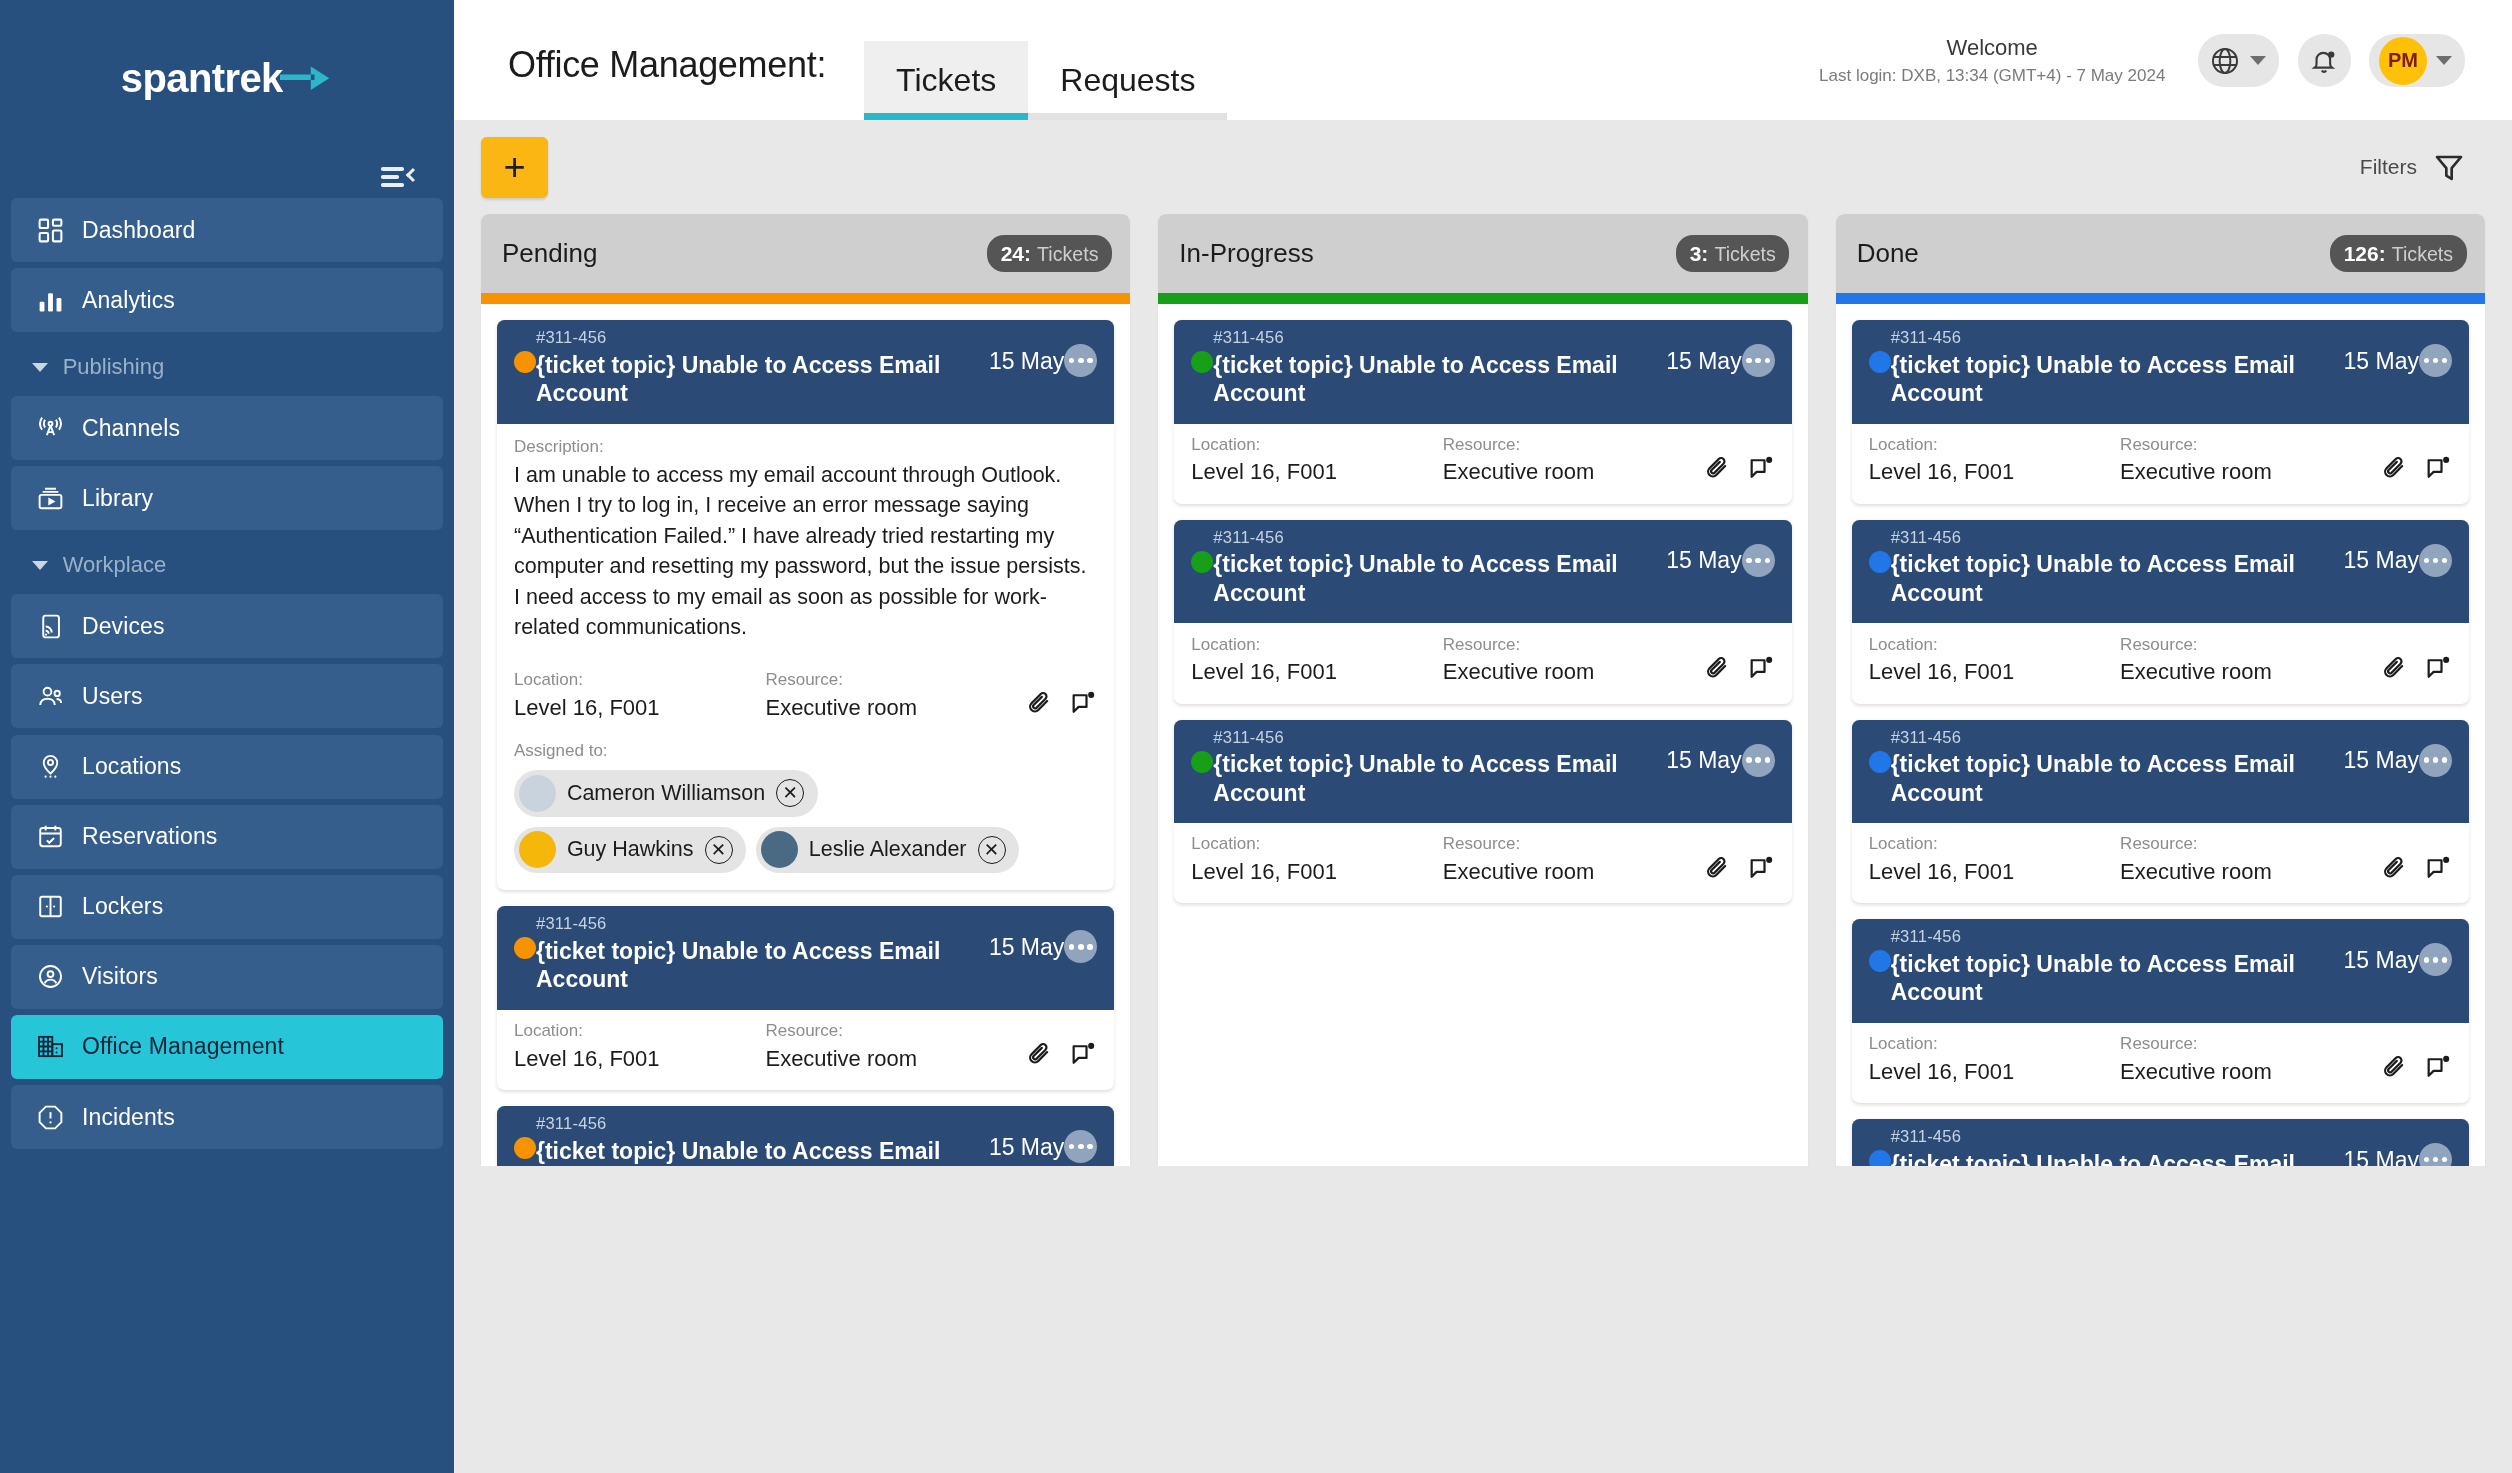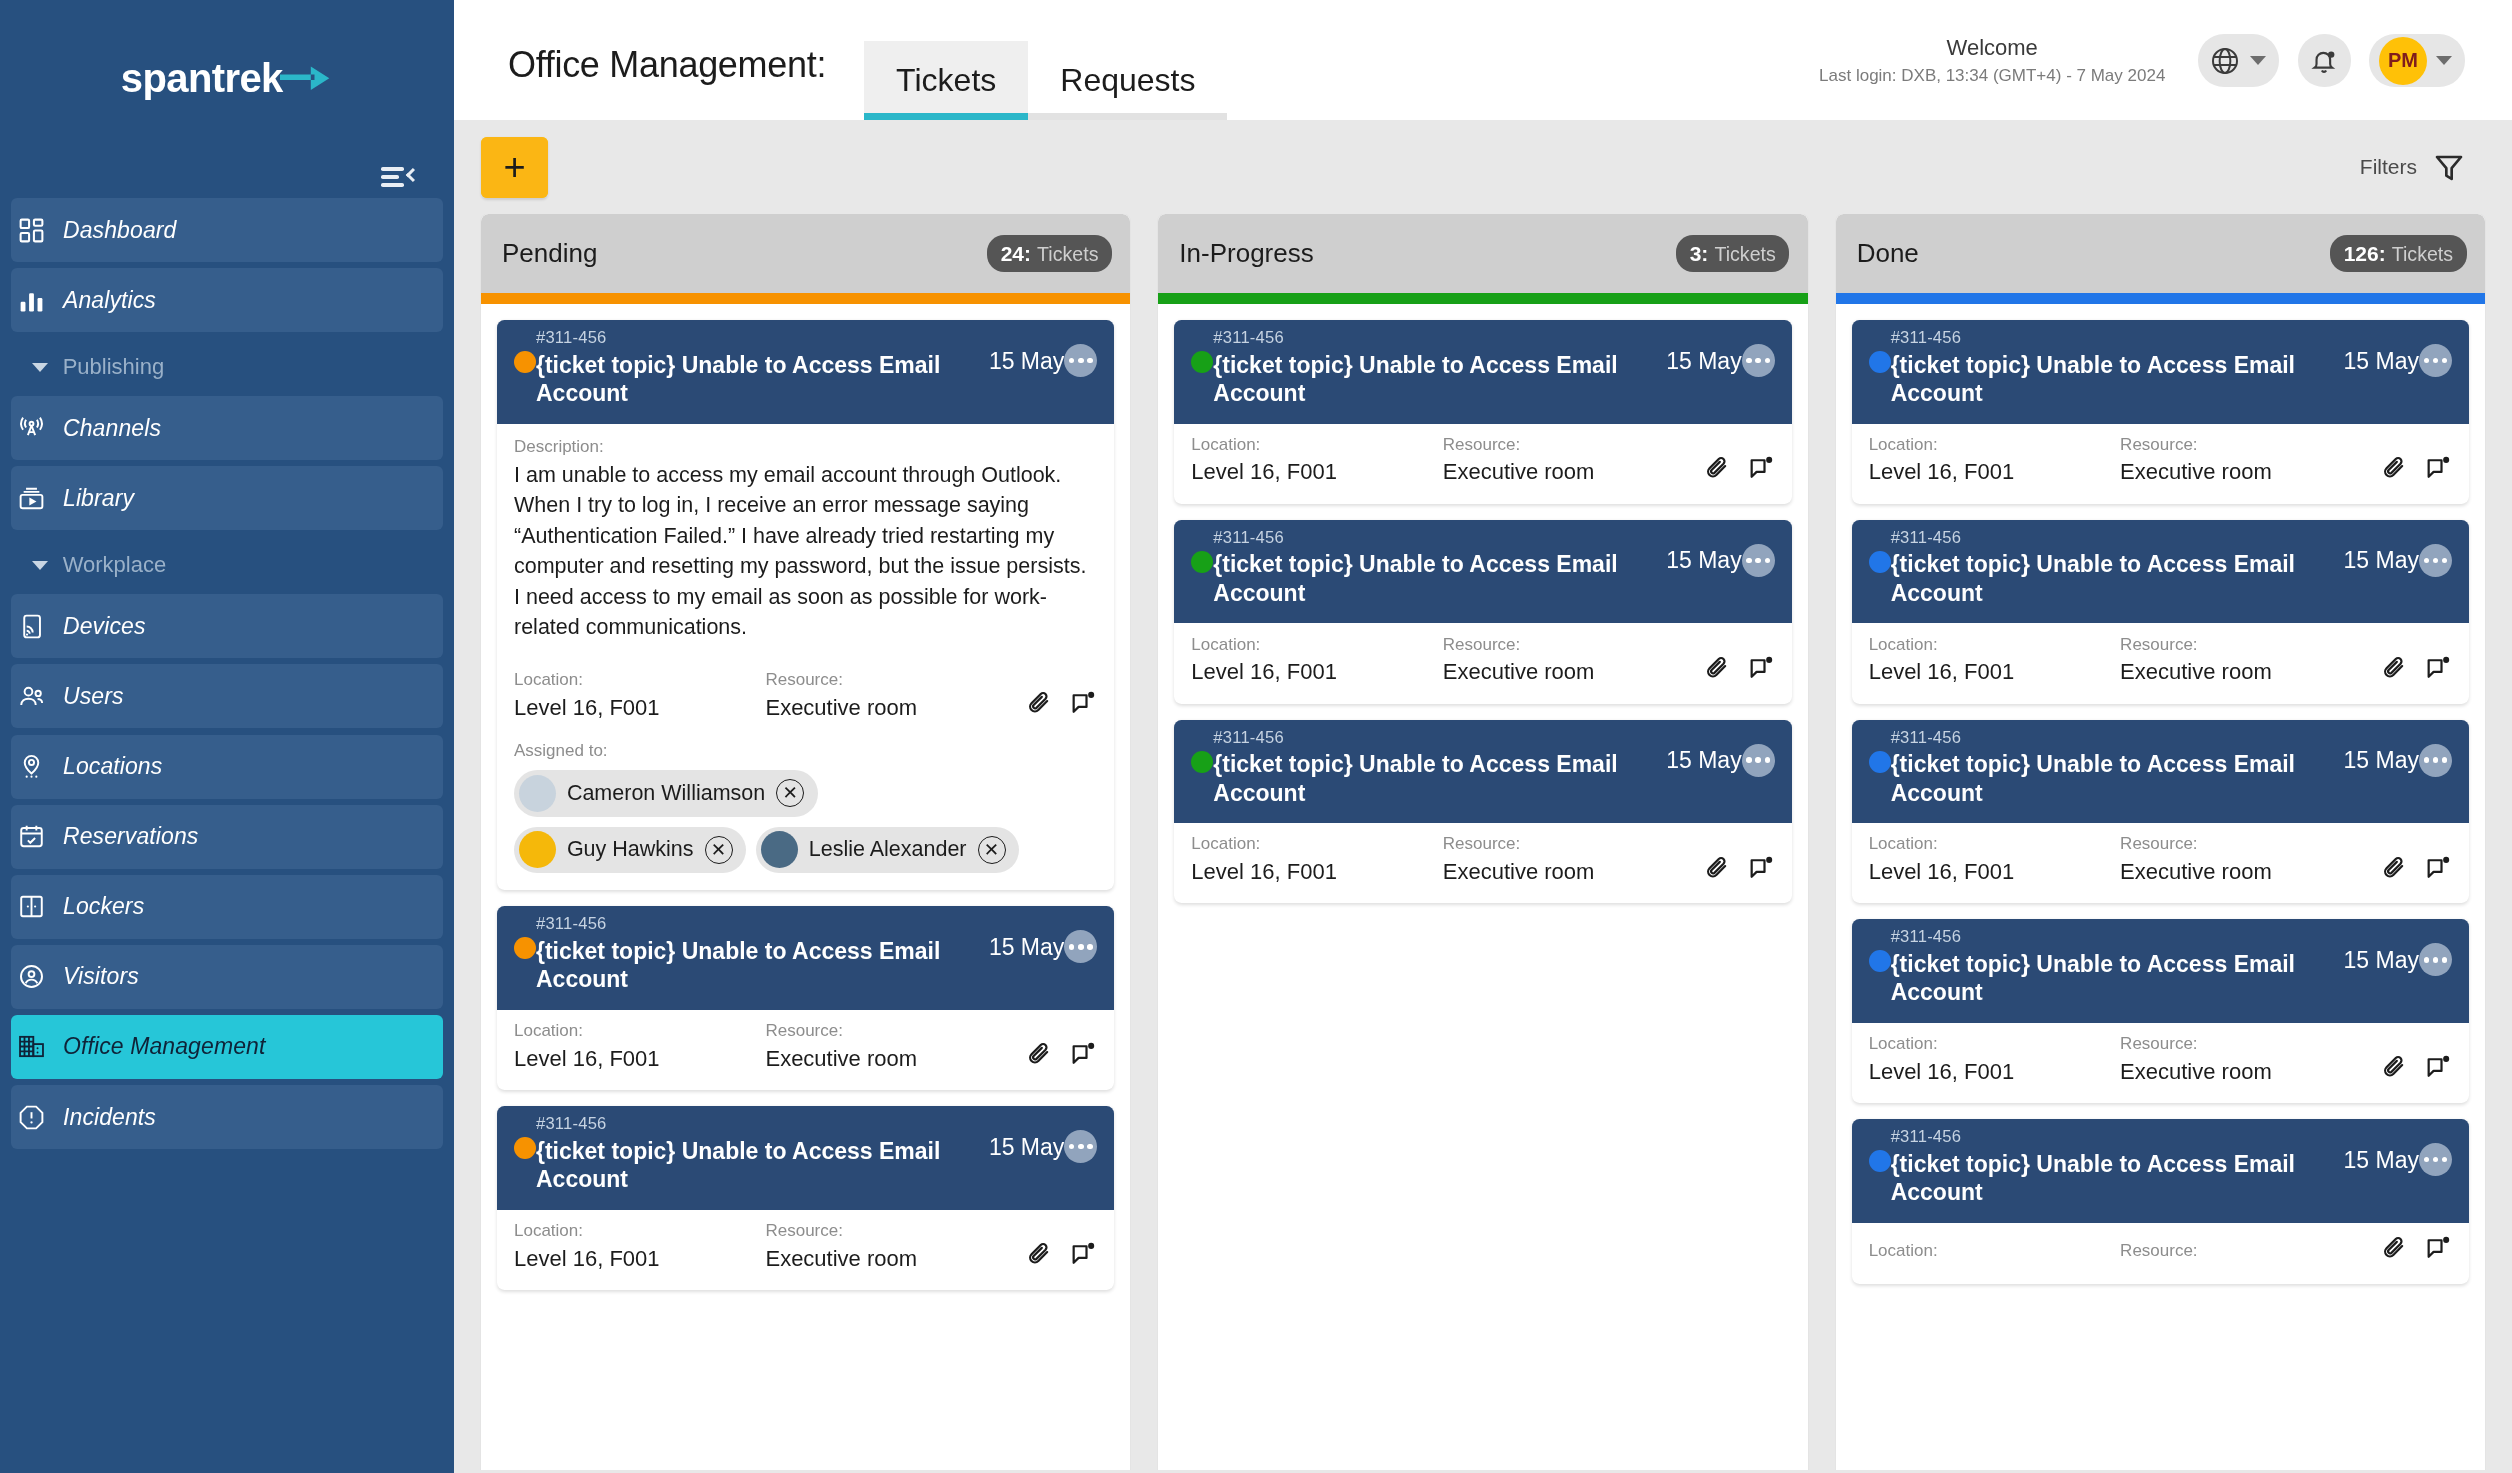--- a/index.html
+++ b/index.html
@@ -44,38 +44,38 @@
     width: 9.8px; height: 9.8px;
     border-left: 3.1px solid #e9eef4; border-bottom: 3.1px solid #e9eef4;
     transform: rotate(45deg);
   }
 
   .nav { padding: 0 11px; }
   .nav-item {
     display: flex; align-items: center; gap: 16px;
     height: 64px; margin-bottom: 6.1px;
     background: #365e8c; border-radius: 6.1px;
-    padding-left: 5px; cursor: pointer; font-style: italic;
+    padding-left: 24px; cursor: pointer;
   }
   .nav-item.active { background: #26c6d8; }
   .nav-item.active .nav-label { color: #0f2338; font-weight: 500; }
   .nav-label {
     color: #ffffff; font-size: 23px; letter-spacing: 0.1px; white-space: nowrap;
   }
   .nav-icon { width: 31px; height: 31px; flex: 0 0 31px; display:flex; align-items:center; justify-content:center; }
   .nav-icon svg { width: 29px; height: 29px; display:block; }
   .nav-group {
     display: flex; align-items: center; gap: 14.7px;
     height: 58px; padding-left: 21px;
   }
   .nav-group-label { color: #9ab1c9; font-size: 22px; }
   .caret { width: 0; height: 0; border-left: 8.6px solid transparent; border-right: 8.6px solid transparent; border-top: 9.8px solid #c9d6e3; }
 
   
-  .main { flex: 1; height: 1470px; display: flex; flex-direction: column; background: #e8e8e8; }
+  .main { flex: 1; height: 1166px; display: flex; flex-direction: column; background: #e8e8e8; }
 
   .topbar {
     height: 120px; background: #ffffff; display: flex; align-items: flex-end;
     position: relative; flex: 0 0 120px;
   }
   .topbar-inner { display:flex; align-items: flex-end; width: 100%; height: 100%; }
   .page-title {
     font-size: 36px; color: #1c1c1c; white-space: nowrap;
     margin-left: 54px; margin-bottom: 34px; letter-spacing: -0.3px;
   }

